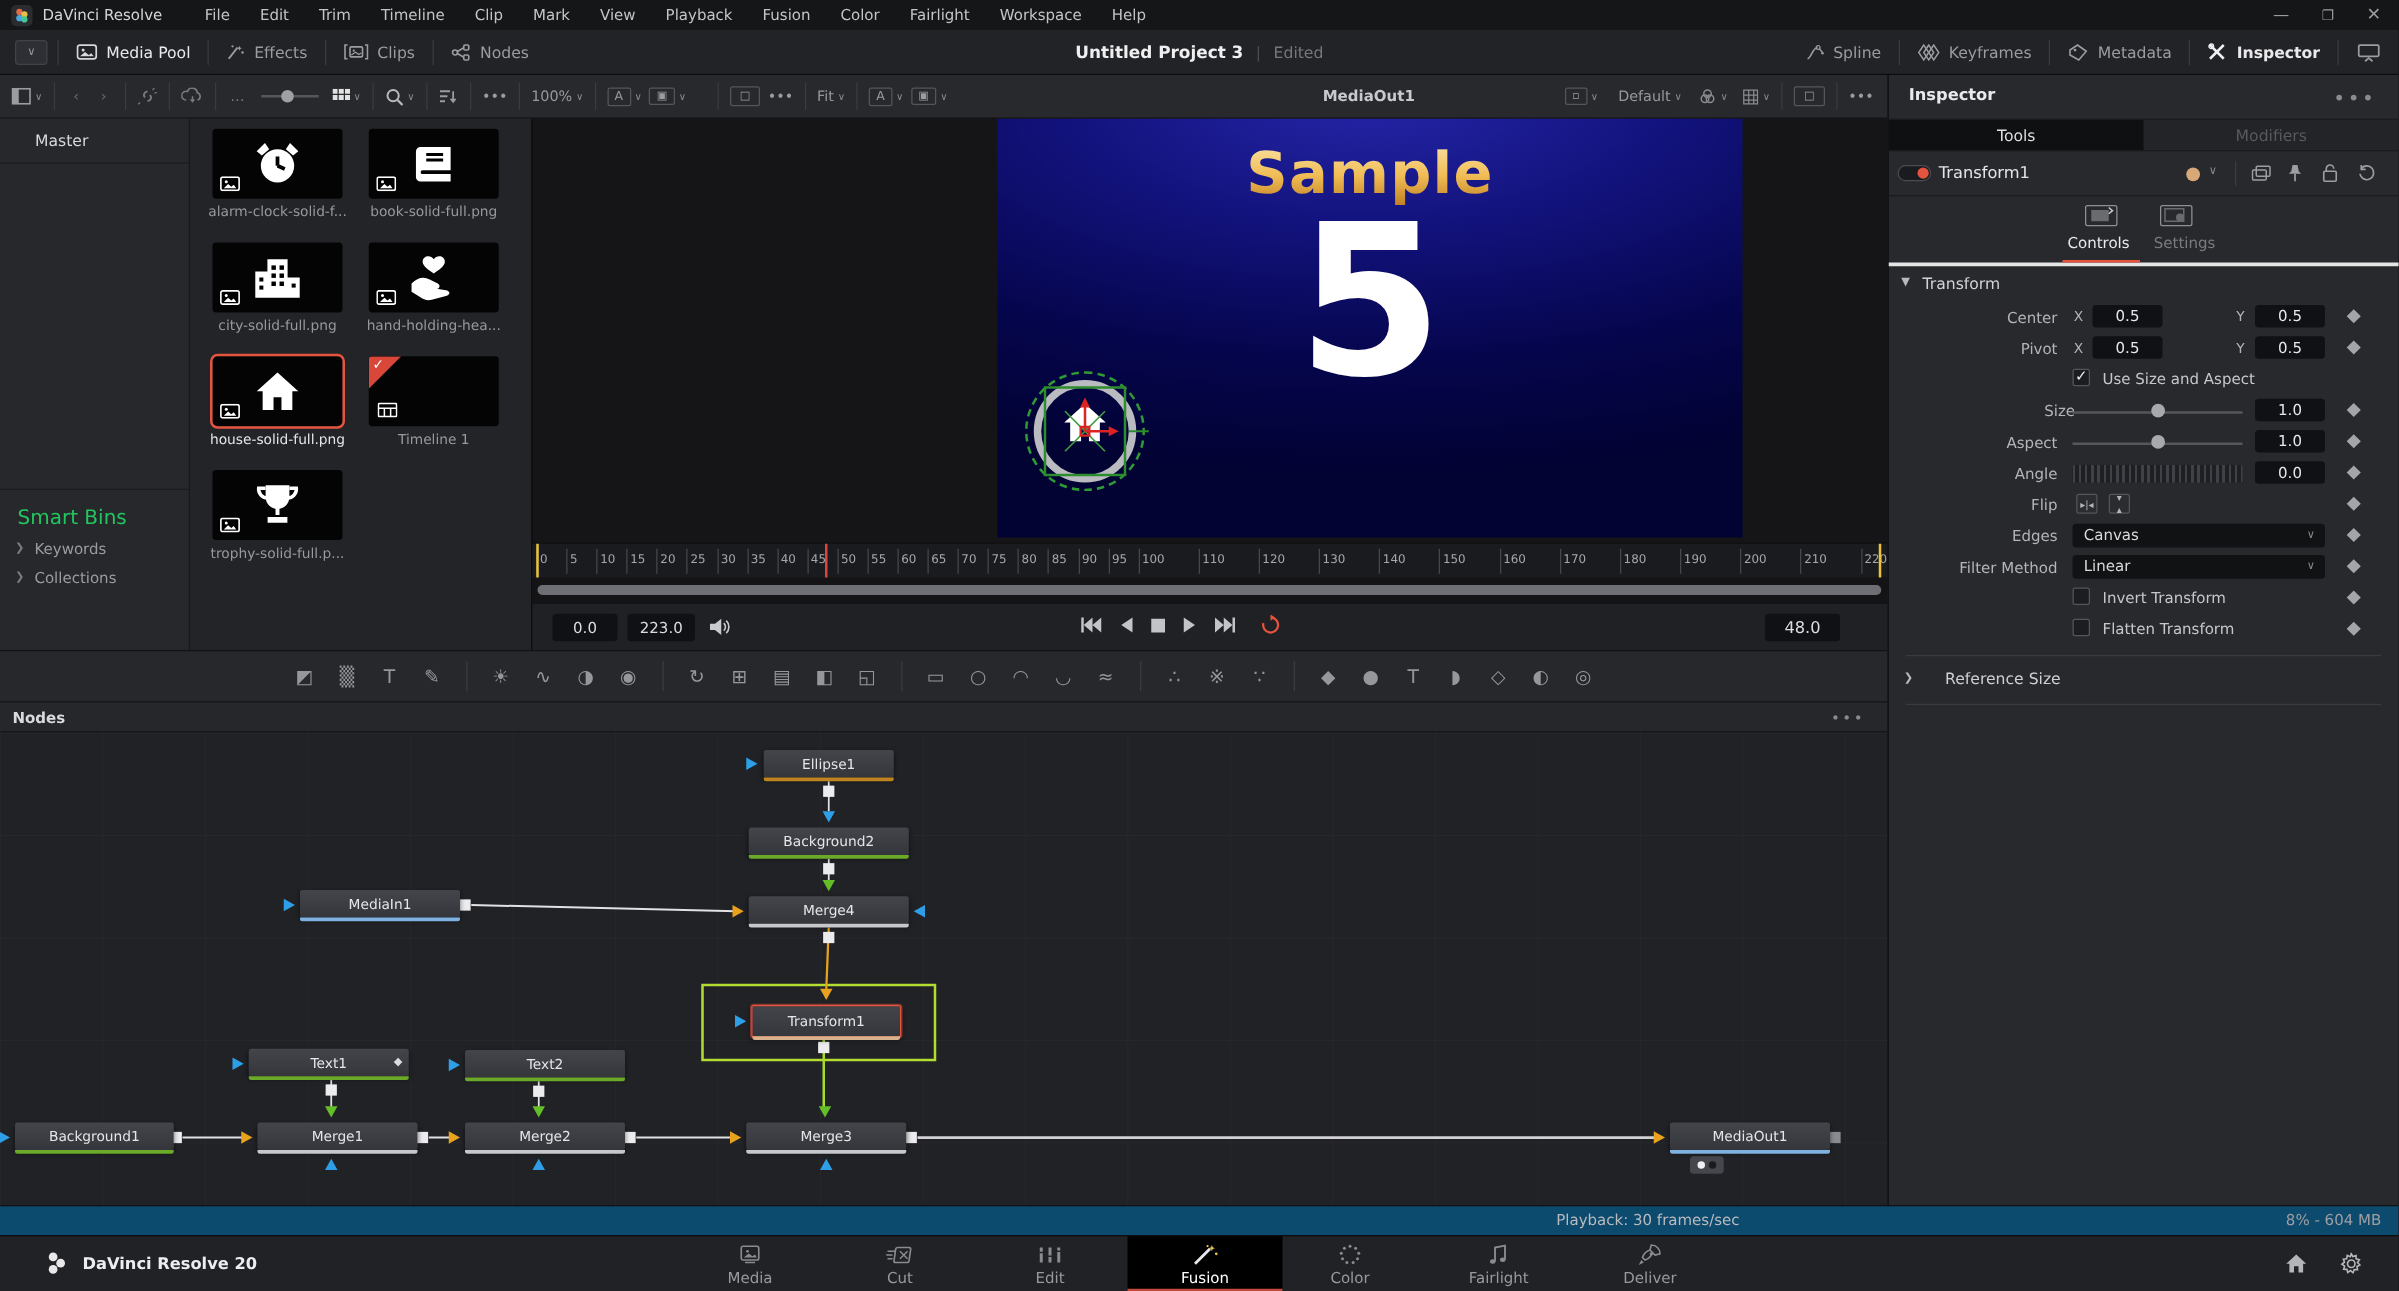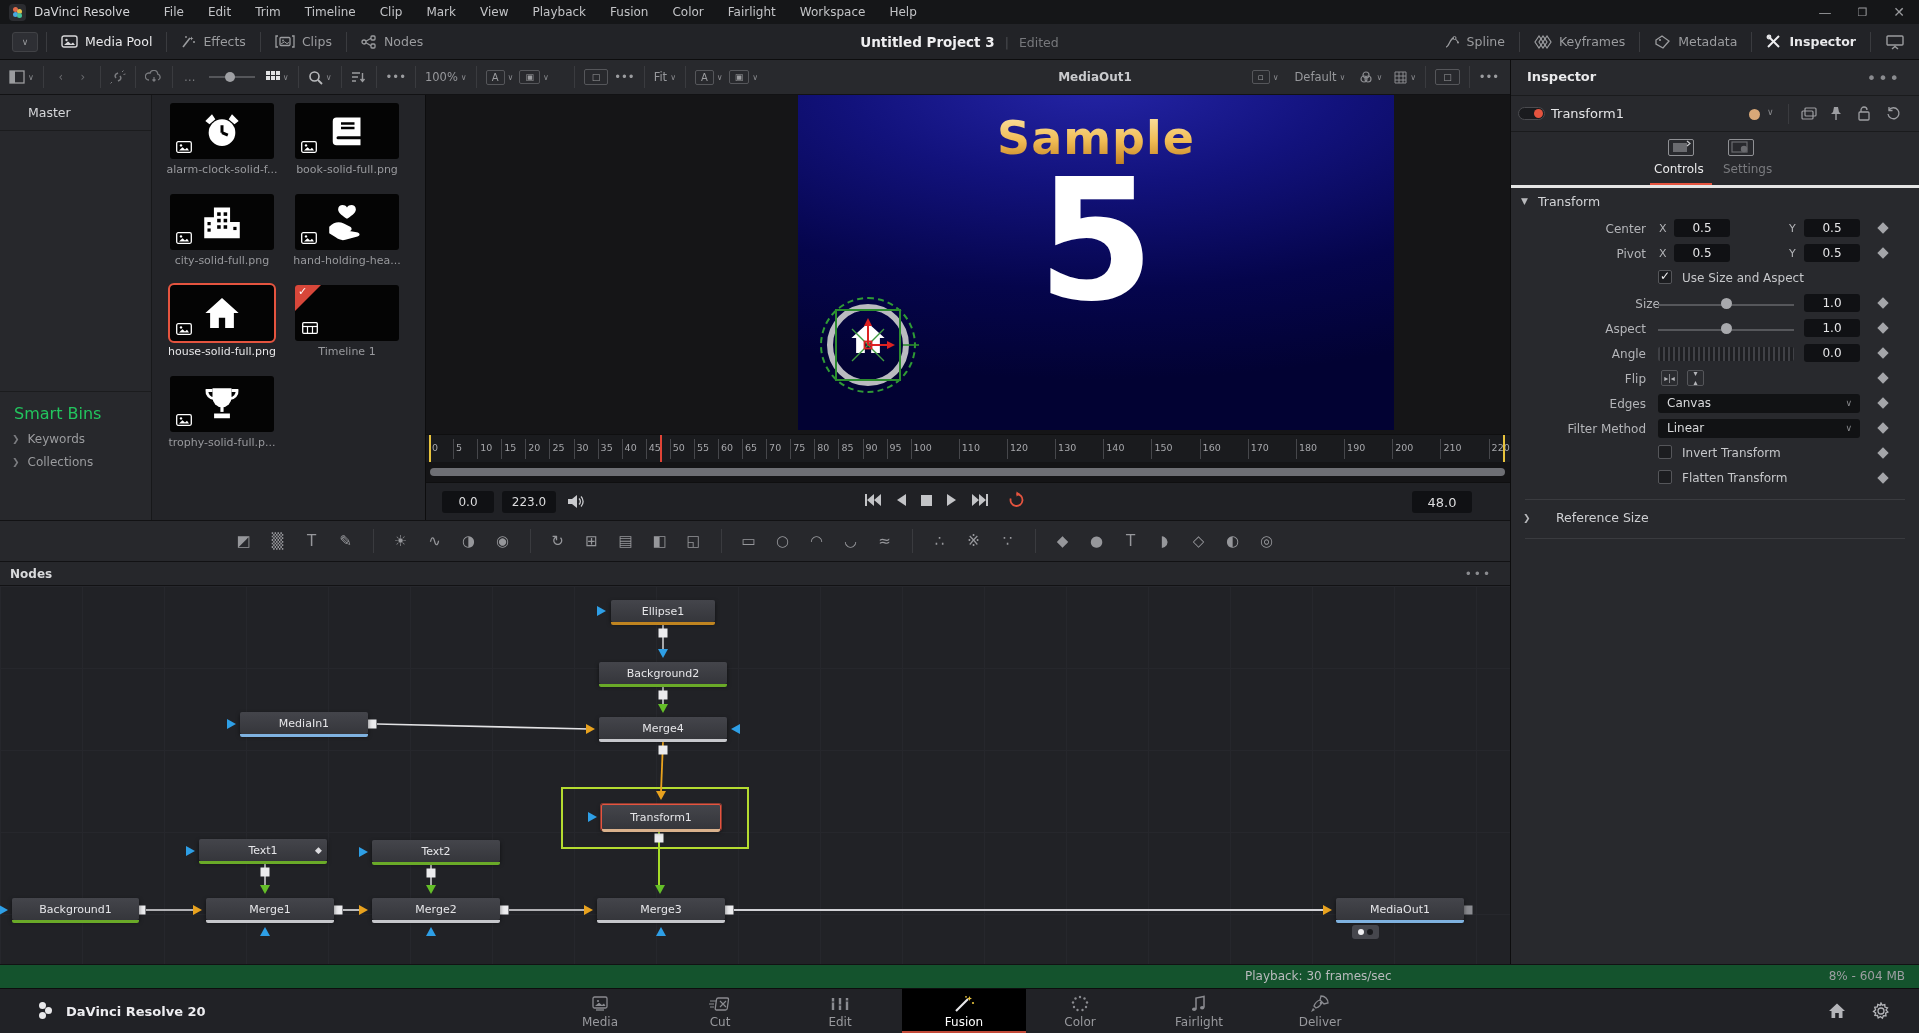--- a/index.html
+++ b/index.html
@@ -166,21 +166,21 @@
     border-radius:2px; color:#b4b5b9; font-size:8px; display:flex; align-items:center; justify-content:center; }
   .ddown { position:absolute; left:147px; top:1px; width:202px; height:19px; background:#111214; border-radius:3px;
     color:#d9dadc; font-size:12px; line-height:19px; padding-left:9px; }
   .ddown .dchev { position:absolute; right:8px; top:0; font-size:9px; color:#8a8b8f; }
   .hline { height:1px; background:#3a3b3f; margin:6px 14px; }
   .ref-row { position:relative; height:26px; }
   .ref-row .car { position:absolute; left:12px; top:7px; font-size:9px; color:#b8b9bc; }
   .ref-row .t { position:absolute; left:30px; top:4px; font-size:12.5px; color:#cfd0d3;margin-left:15px; }
 
   
-  .statusbar { position:absolute; left:0; top:964px; width:1919px; height:24px; background:#14532d;
+  .statusbar { position:absolute; left:0; top:964px; width:1919px; height:24px; background:#0c4a6e;
     border-top:1px solid #121214; color:#b9babd; font-size:12px; }
   .bottombar { position:absolute; left:0; top:988px; width:1919px; height:45px; background:#212226; border-top:1px solid #0d0d0e; }
   .brand { position:absolute; left:36px; top:12px; display:flex; align-items:center; gap:10px;
     color:#ededf0; font-size:13px; font-weight:700; }
   .brand-logo { width:20px; height:20px; position:relative; }
   .page-tab { position:absolute; top:0; height:45px; display:flex; flex-direction:column; align-items:center;
     justify-content:center; gap:2px; color:#98999d; font-size:12px; }
   .page-tab .pic { height:18px; display:flex; align-items:center; color:#8a8b90; }
   .page-tab.active { background:#000; color:#fff; }
   .fusion-uline { position:absolute; left:902px; top:42px; width:124px; height:3px; background:#c34a38; }
@@ -831,20 +831,24 @@
           <i style="background:#1a1b1e"></i>
         </div>
       </div>
   </div>
 
   <div class="inspector">
     <div class="insp-hdr">
         <span class="t">Inspector</span>
         <span class="dots">•••</span>
       </div>
+    <div class="insp-tabs">
+      <div class="insp-tab active">Tools</div>
+      <div class="insp-tab dim">Modifiers</div>
+    </div>
     <div class="node-hdr">
       <div class="toggle">
           <i></i>
         </div>
       <span class="nm">Transform1</span>
       <span class="cdot"></span>
       <span class="cchev">∨</span>
       <span class="vsep"></span>
       <span class="hic" style="left:290px"><svg width="16" height="14" viewBox="0 0 16 14">
             <rect x="4" y="1" width="11" height="8" rx="1" fill="none" stroke="#9d9ea2" stroke-width="1.2"></rect>

